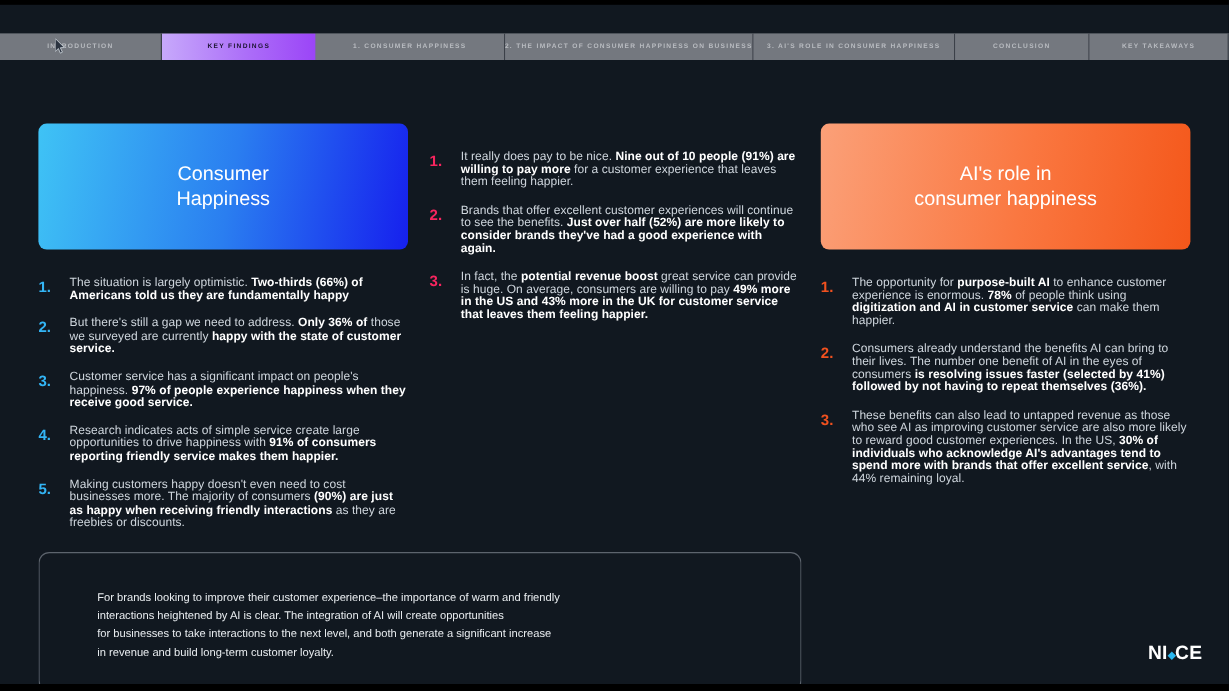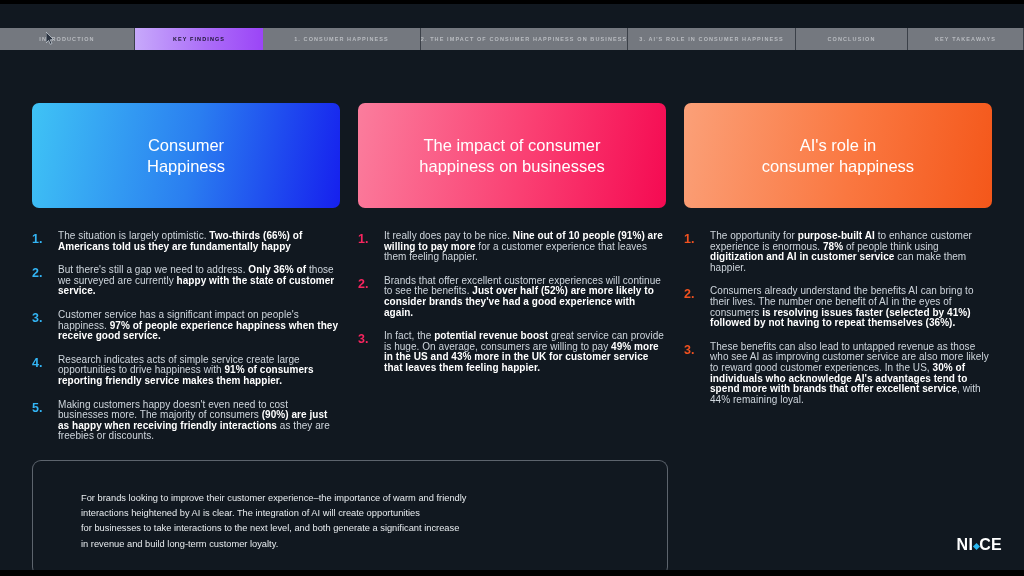--- a/index.html
+++ b/index.html
@@ -216,24 +216,20 @@
             <div class="item-num num-blue">4.</div>
             <div class="item-text">Research indicates acts of simple service create large opportunities to drive happiness with <b>91% of consumers reporting friendly service makes them happier.</b></div>
           </div>
           <div class="list-item">
             <div class="item-num num-blue">5.</div>
             <div class="item-text">Making customers happy doesn't even need to cost businesses more. The majority of consumers <b>(90%) are just as happy when receiving friendly interactions</b> as they are freebies or discounts.</div>
           </div>
         </div>
       </div>
       <div class="column">
-        <div class="card pink">
-          <div class="card-title">The impact of consumer
-happiness on businesses</div>
-        </div>
         <div class="list">
           <div class="list-item">
             <div class="item-num num-pink">1.</div>
             <div class="item-text">It really does pay to be nice. <b>Nine out of 10 people (91%) are willing to pay more</b> for a customer experience that leaves them feeling happier.</div>
           </div>
           <div class="list-item">
             <div class="item-num num-pink">2.</div>
             <div class="item-text">Brands that offer excellent customer experiences will continue to see the benefits. <b>Just over half (52%) are more likely to consider brands they've had a good experience with again.</b></div>
           </div>
           <div class="list-item">

